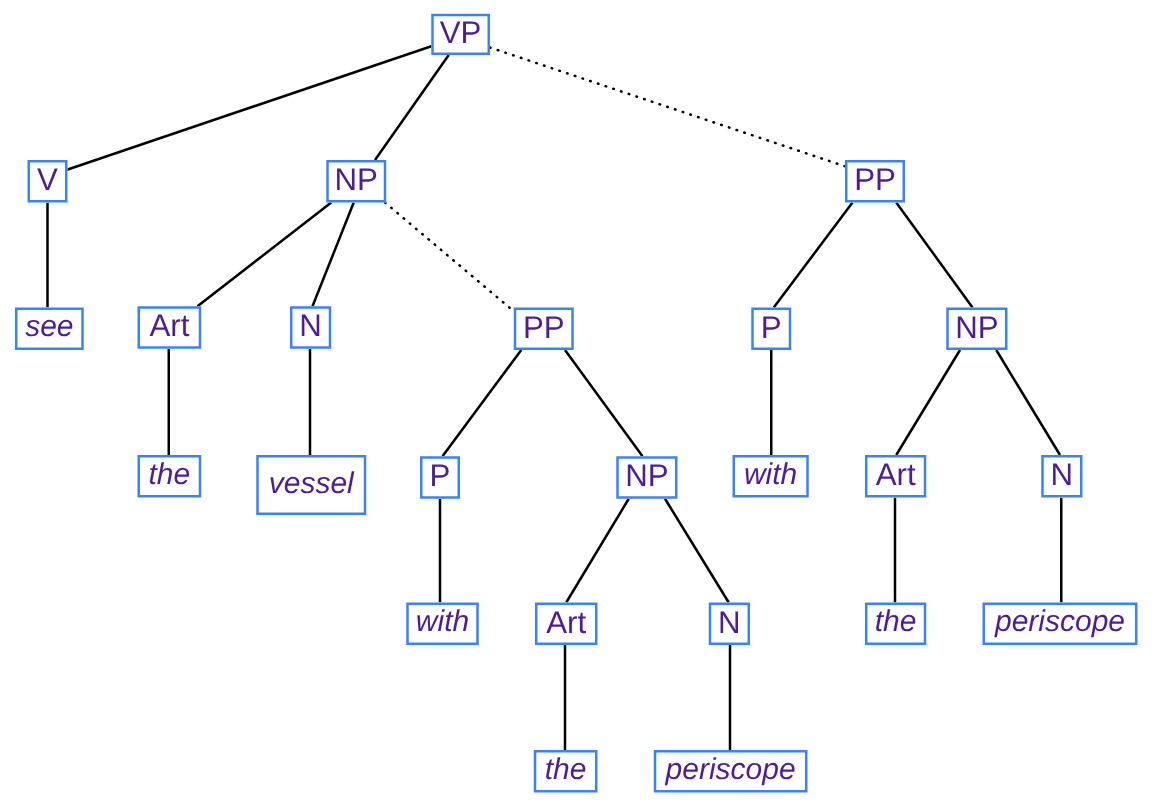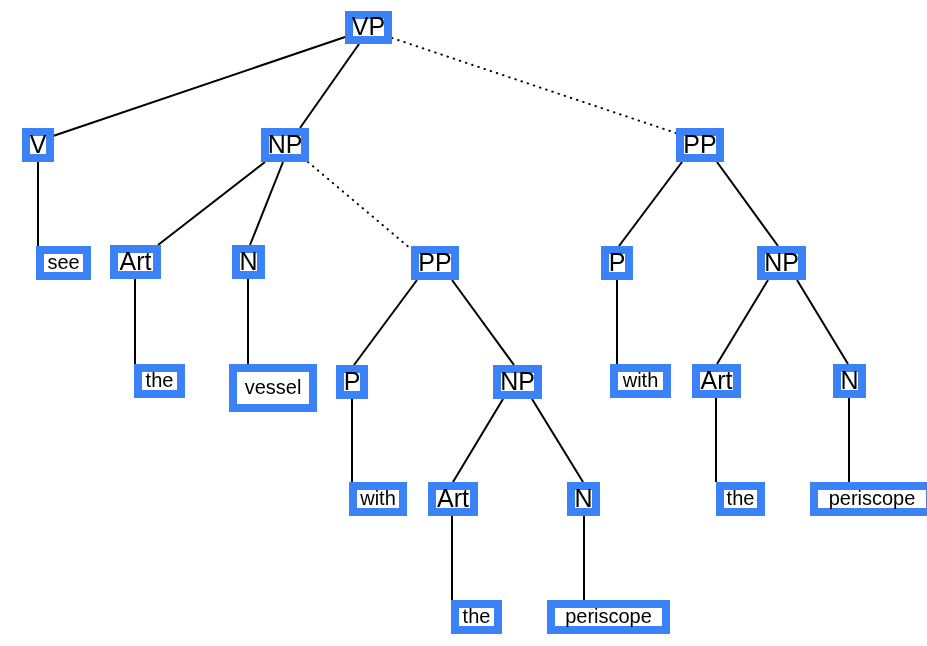--- a/index.html
+++ b/index.html
@@ -23,39 +23,39 @@
   #edge-layer {
     position: absolute;
     left: 0;
     top: 0;
     width: 927px;
     height: 646px;
   }
   .node {
     position: absolute;
     box-sizing: border-box;
-    border: 8px solid #3b82f6;
+    border: 2px solid #3b82f6;
     background: #ffffff;
-    color: #000000;
+    color: #4c1d95;
     display: flex;
     align-items: center;
     justify-content: center;
     line-height: 1;
     white-space: nowrap;
     font-family: "Liberation Sans", sans-serif;
   }
   .node.cat {
     font-size: 25px;
     font-style: normal;
     padding-bottom: 2px;
   }
   .node.leaf {
-    font-size: 20px;
+    font-size: 24px;
+    font-style: italic;
     padding-bottom: 2px;
-    margin-left: 24px;
   }
 </style>
 </head>
 <body>
 
 <div id="tree-canvas">
   <svg id="edge-layer" width="927" height="646" viewBox="0 0 927 646">
       <line x1="348" y1="36" x2="53" y2="136" stroke="#000000" stroke-width="2"></line>
       <line x1="359" y1="44" x2="300" y2="128" stroke="#000000" stroke-width="2"></line>
       <line x1="392" y1="38" x2="676" y2="133" stroke="#000000" stroke-width="2" stroke-linecap="round" stroke-dasharray="0.5 6"></line>

